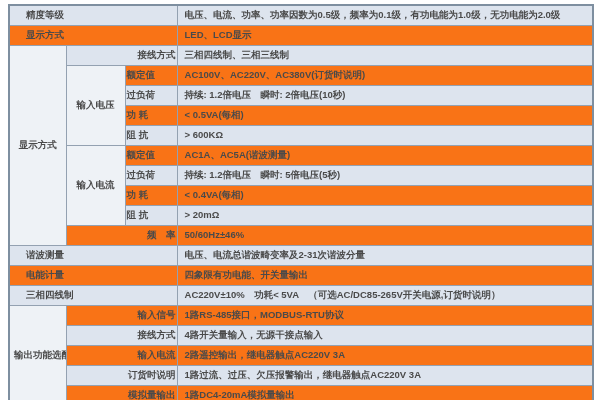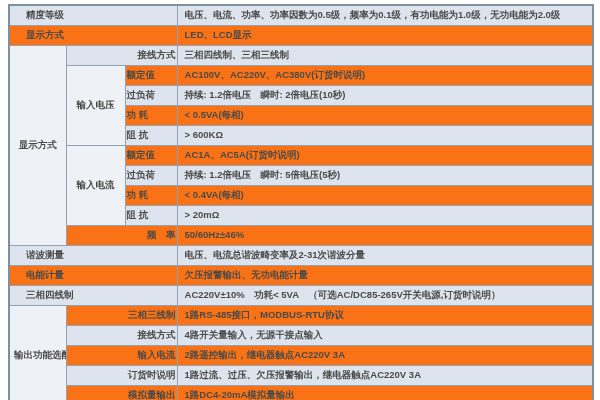--- a/index.html
+++ b/index.html
@@ -67,21 +67,21 @@
     <td class="val">&lt; 0.5VA(每相)</td>
   </tr>
   <tr class="odd">
     <td class="lblc">阻 抗</td>
     <td class="val">&gt; 600KΩ</td>
   </tr>
 
   <tr>
     <td rowspan="4" class="grp">输入电流</td>
     <td class="lblc">额定值</td>
-    <td class="val">AC1A、AC5A(订货时说明)</td>
+    <td class="val">AC1A、AC5A(谐波测量)</td>
   </tr>
   <tr class="odd">
     <td class="lblc">过负荷</td>
     <td class="val">持续: 1.2倍电压　瞬时: 5倍电压(5秒)</td>
   </tr>
   <tr>
     <td class="lblc">功 耗</td>
     <td class="val">&lt; 0.4VA(每相)</td>
   </tr>
   <tr class="odd">
@@ -93,30 +93,30 @@
     <td colspan="2" class="lbl2">频　率</td>
     <td class="val">50/60Hz±46%</td>
   </tr>
 
   <tr class="odd">
     <td colspan="3" class="lbl3">谐波测量</td>
     <td class="val">电压、电流总谐波畸变率及2-31次谐波分量</td>
   </tr>
   <tr>
     <td colspan="3" class="lbl3">电能计量</td>
-    <td class="val">欠压报警输出、无功电能计量</td>
+    <td class="val">四象限有功电能、开关量输出</td>
   </tr>
   <tr class="odd">
     <td colspan="3" class="lbl3">三相四线制</td>
     <td class="val">AC220V±10%　功耗&lt; 5VA　（可选AC/DC85-265V开关电源,订货时说明）</td>
   </tr>
 
   <tr>
     <td rowspan="5" class="grp">输出功能选配</td>
-    <td colspan="2" class="lbl2">三相三线制</td>
+    <td colspan="2" class="lbl2">输入信号</td>
     <td class="val">1路RS-485接口，MODBUS-RTU协议</td>
   </tr>
   <tr class="odd">
     <td colspan="2" class="lbl2">接线方式</td>
     <td class="val">4路开关量输入，无源干接点输入</td>
   </tr>
   <tr>
     <td colspan="2" class="lbl2">输入电流</td>
     <td class="val">2路遥控输出，继电器触点AC220V 3A</td>
   </tr>

